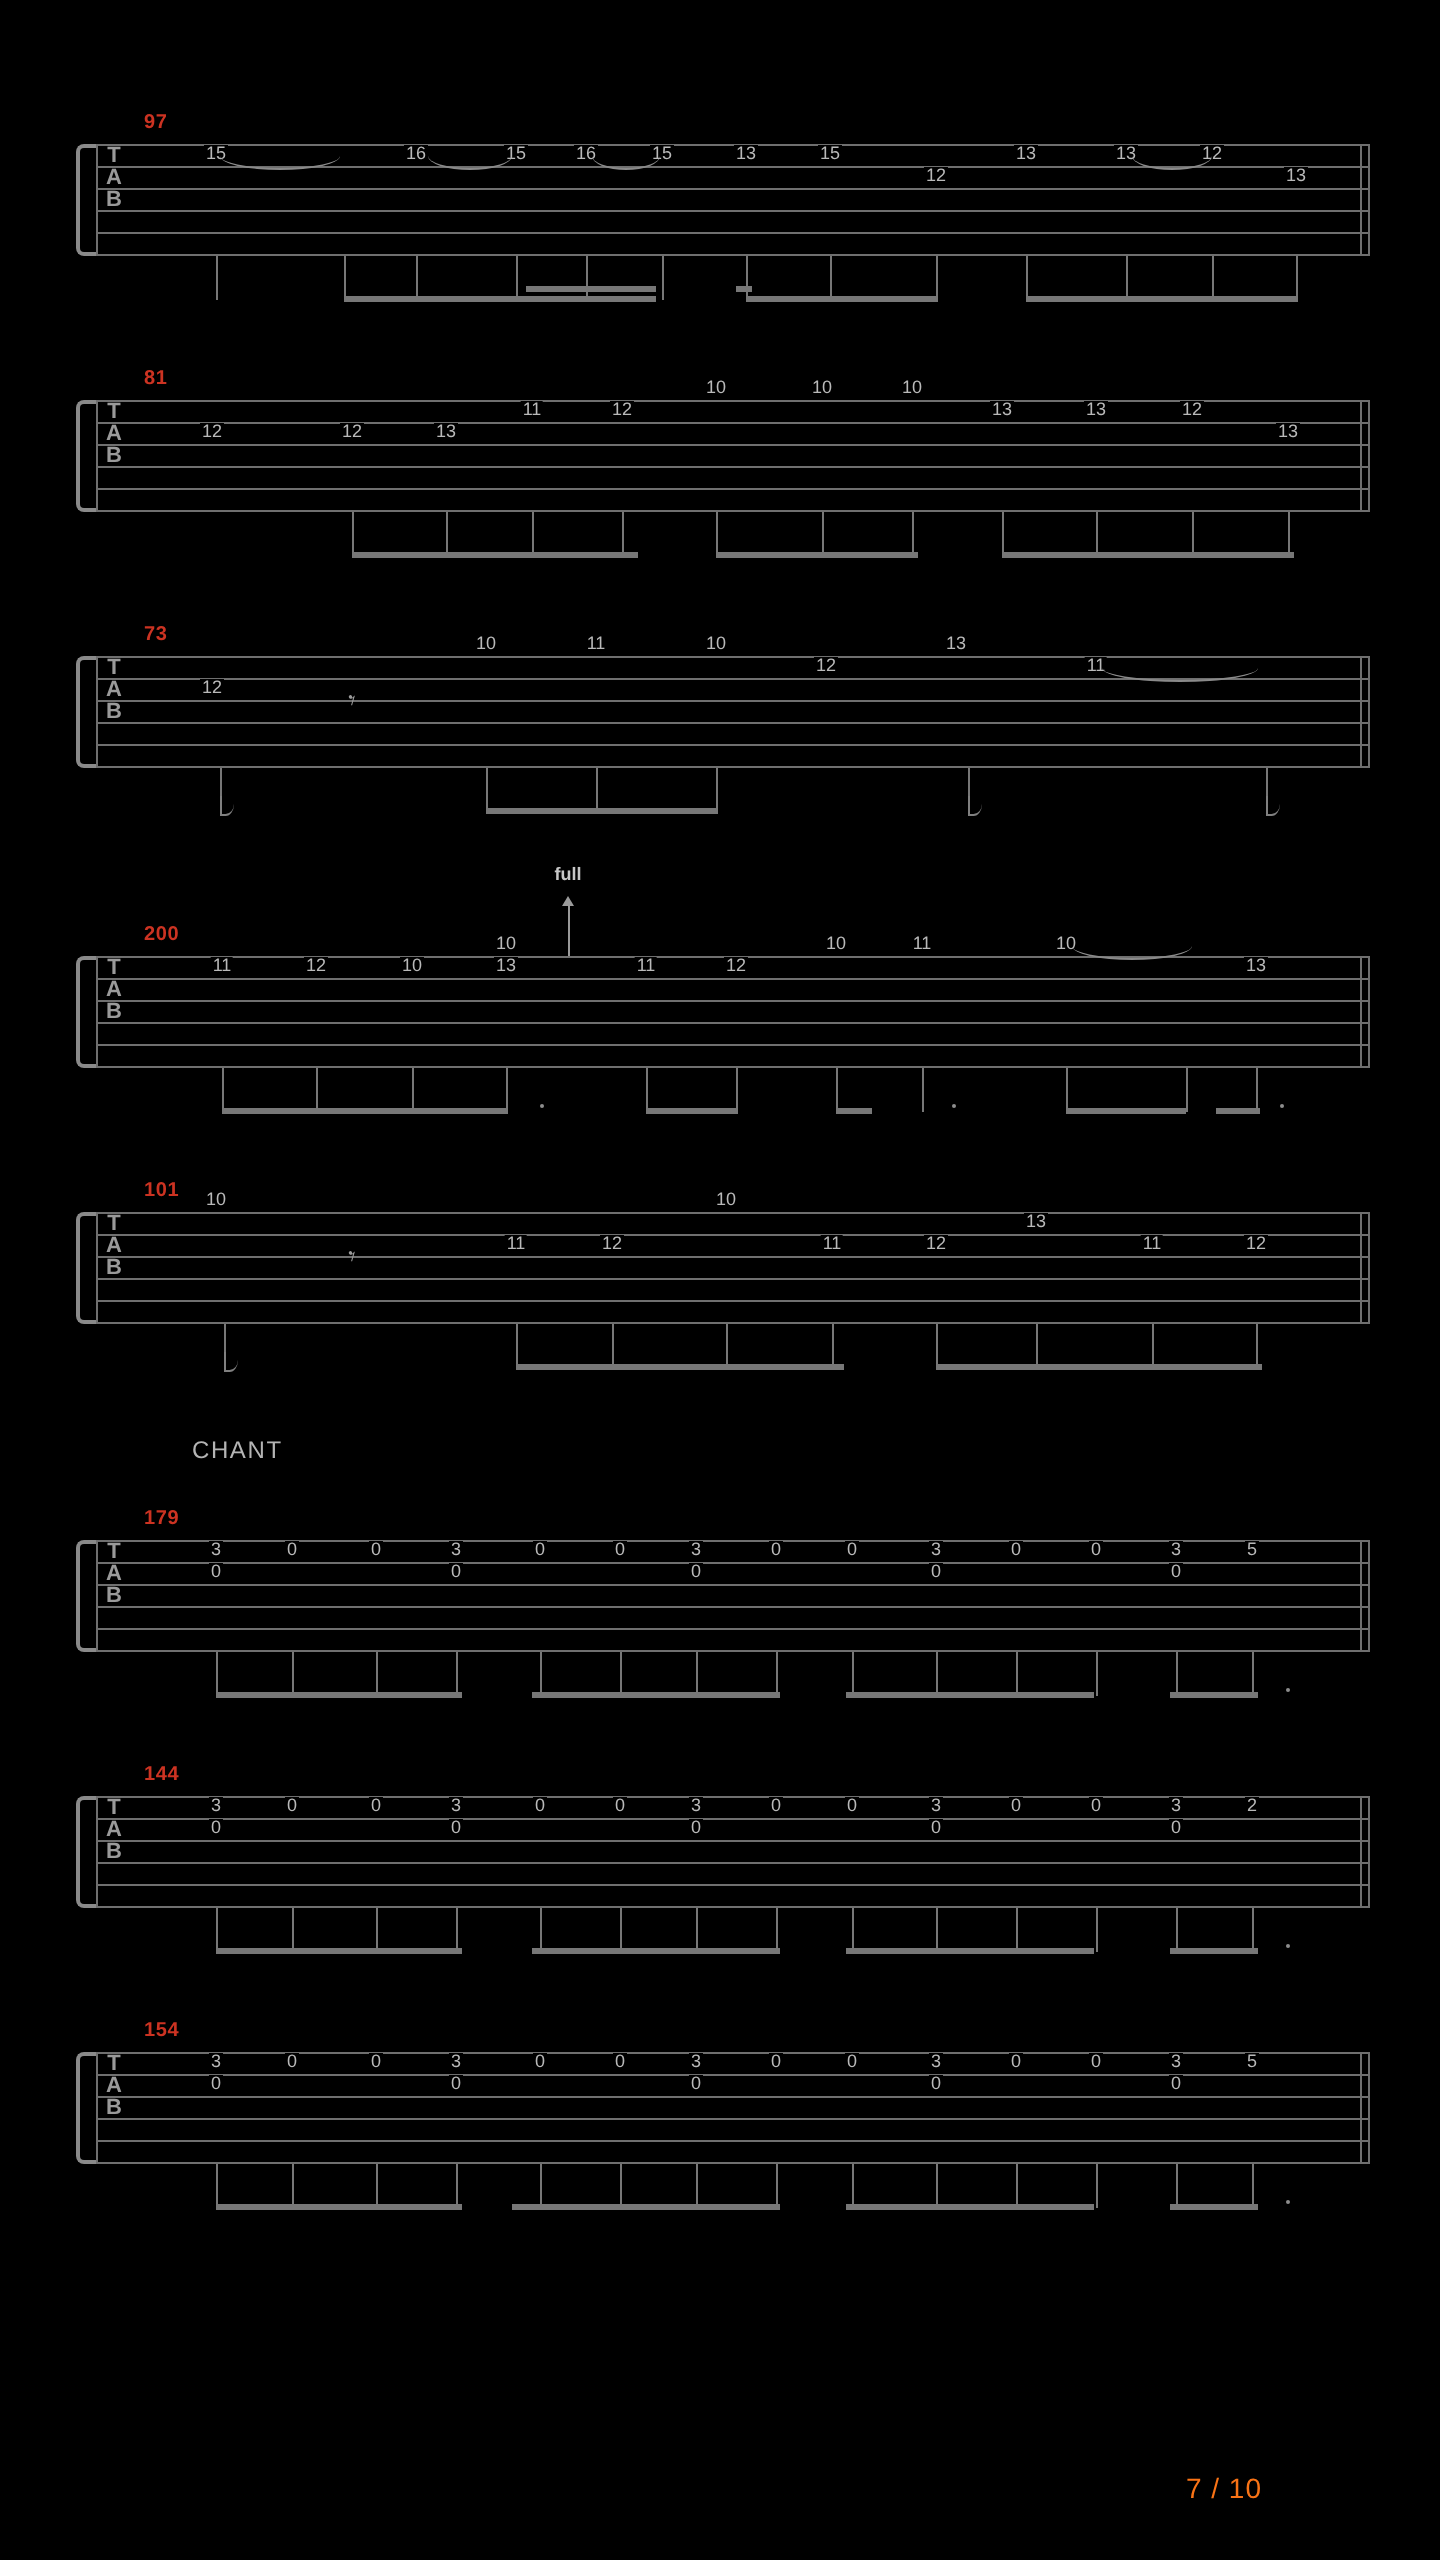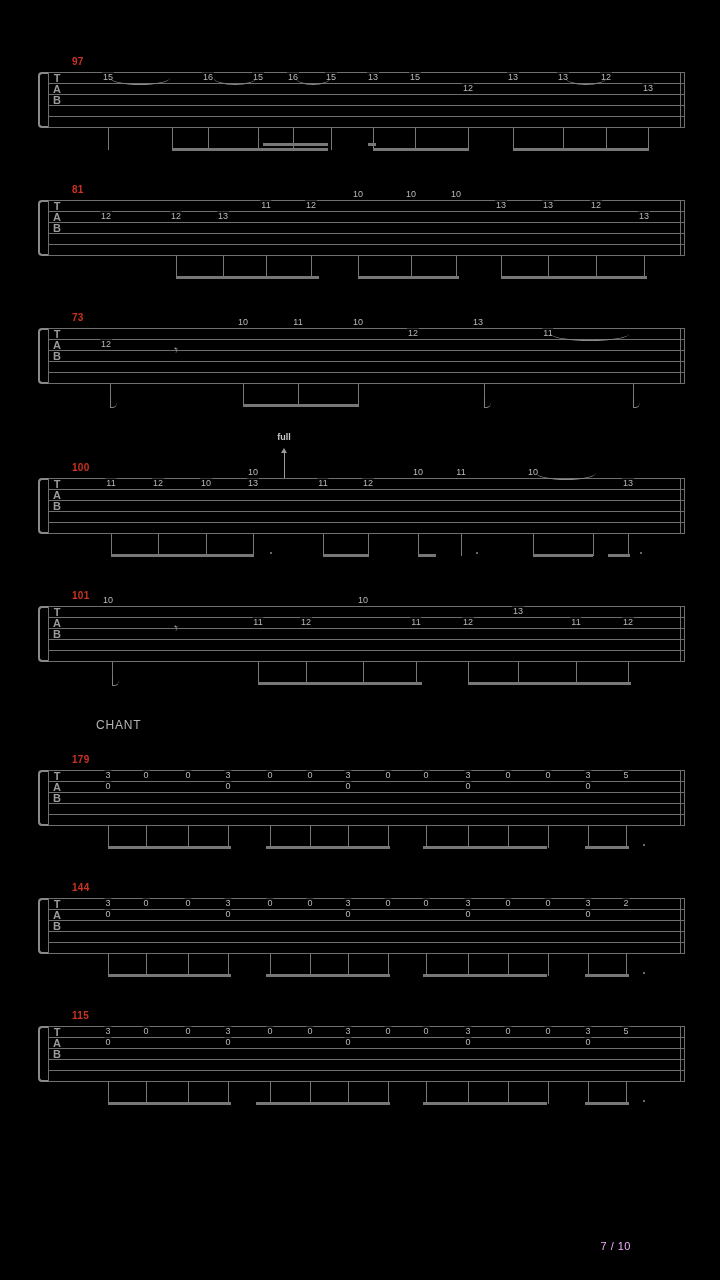--- a/index.html
+++ b/index.html
@@ -152,22 +152,22 @@
   .section-text {
     position: absolute;
     font-size: 12px;
     color: #b4b4b4;
     letter-spacing: 0.8px;
   }
   .page-number {
     position: absolute;
     right: 30px;
     bottom: 28px;
-    font-size: 11px;
-    color: #f0abfc;
+    font-size: 14px;
+    color: #f97316;
     letter-spacing: 0.5px;
   }
 </style>
 </head>
 <body>
 
 <div id="page">
 
   <div class="system" style="top:72px">
     <div class="measure-number">97</div>
@@ -309,21 +309,21 @@
       <div class="stem" style="left:585px; top:56px; height:24px"></div>
       <div class="tail" style="left:585px; top:70px"></div>
     </div>
   </div>
 
   <div class="bend-label" style="position:absolute; left:284px; top:432px">full</div>
   <div class="bend-arrow" style="position:absolute; left:284px; top:450px; height:28px;"></div>
   <div class="bend-head" style="position:absolute; left:281px; top:448px; transform:rotate(0deg)"></div>
 
   <div class="system" style="top:478px">
-    <div class="measure-number">100</div>
+    <div class="measure-number">200</div>
     <div class="brace"></div>
     <div class="staff">
       <div class="line l0"></div>
         <div class="line l1"></div>
         <div class="line l2"></div>
       <div class="line l3"></div>
         <div class="line l4"></div>
         <div class="line l5"></div>
       <div class="tab-clef">
         <span>T</span>
@@ -524,21 +524,21 @@
       <div class="stem" style="left:578px; top:56px; height:22px"></div>
       <div class="beam" style="left:60px; top:76px; width:123px"></div>
       <div class="beam" style="left:218px; top:76px; width:124px"></div>
       <div class="beam" style="left:375px; top:76px; width:124px"></div>
       <div class="beam" style="left:537px; top:76px; width:44px"></div>
       <div class="dot" style="left:595px; top:74px"></div>
     </div>
   </div>
 
   <div class="system" style="top:1026px">
-    <div class="measure-number">115</div>
+    <div class="measure-number">154</div>
     <div class="brace"></div>
     <div class="staff">
       <div class="line l0"></div>
         <div class="line l1"></div>
         <div class="line l2"></div>
       <div class="line l3"></div>
         <div class="line l4"></div>
         <div class="line l5"></div>
       <div class="tab-clef">
         <span>T</span>

